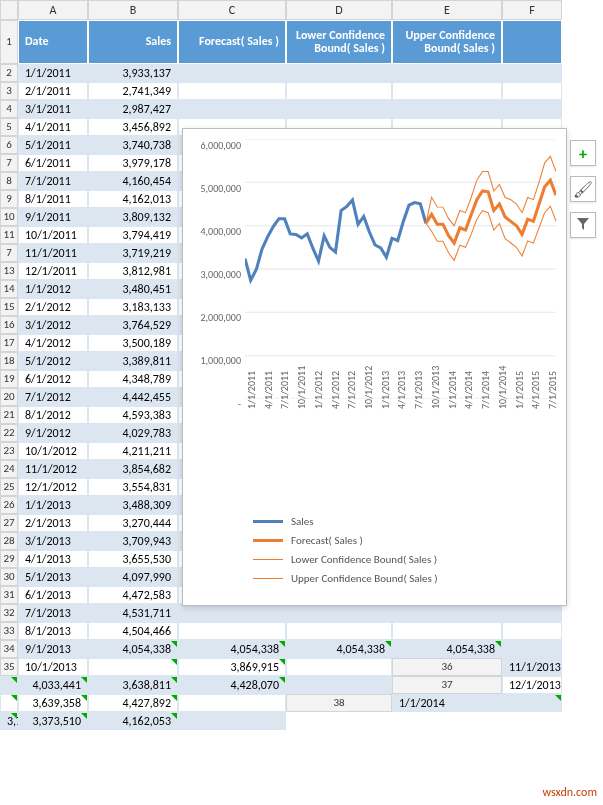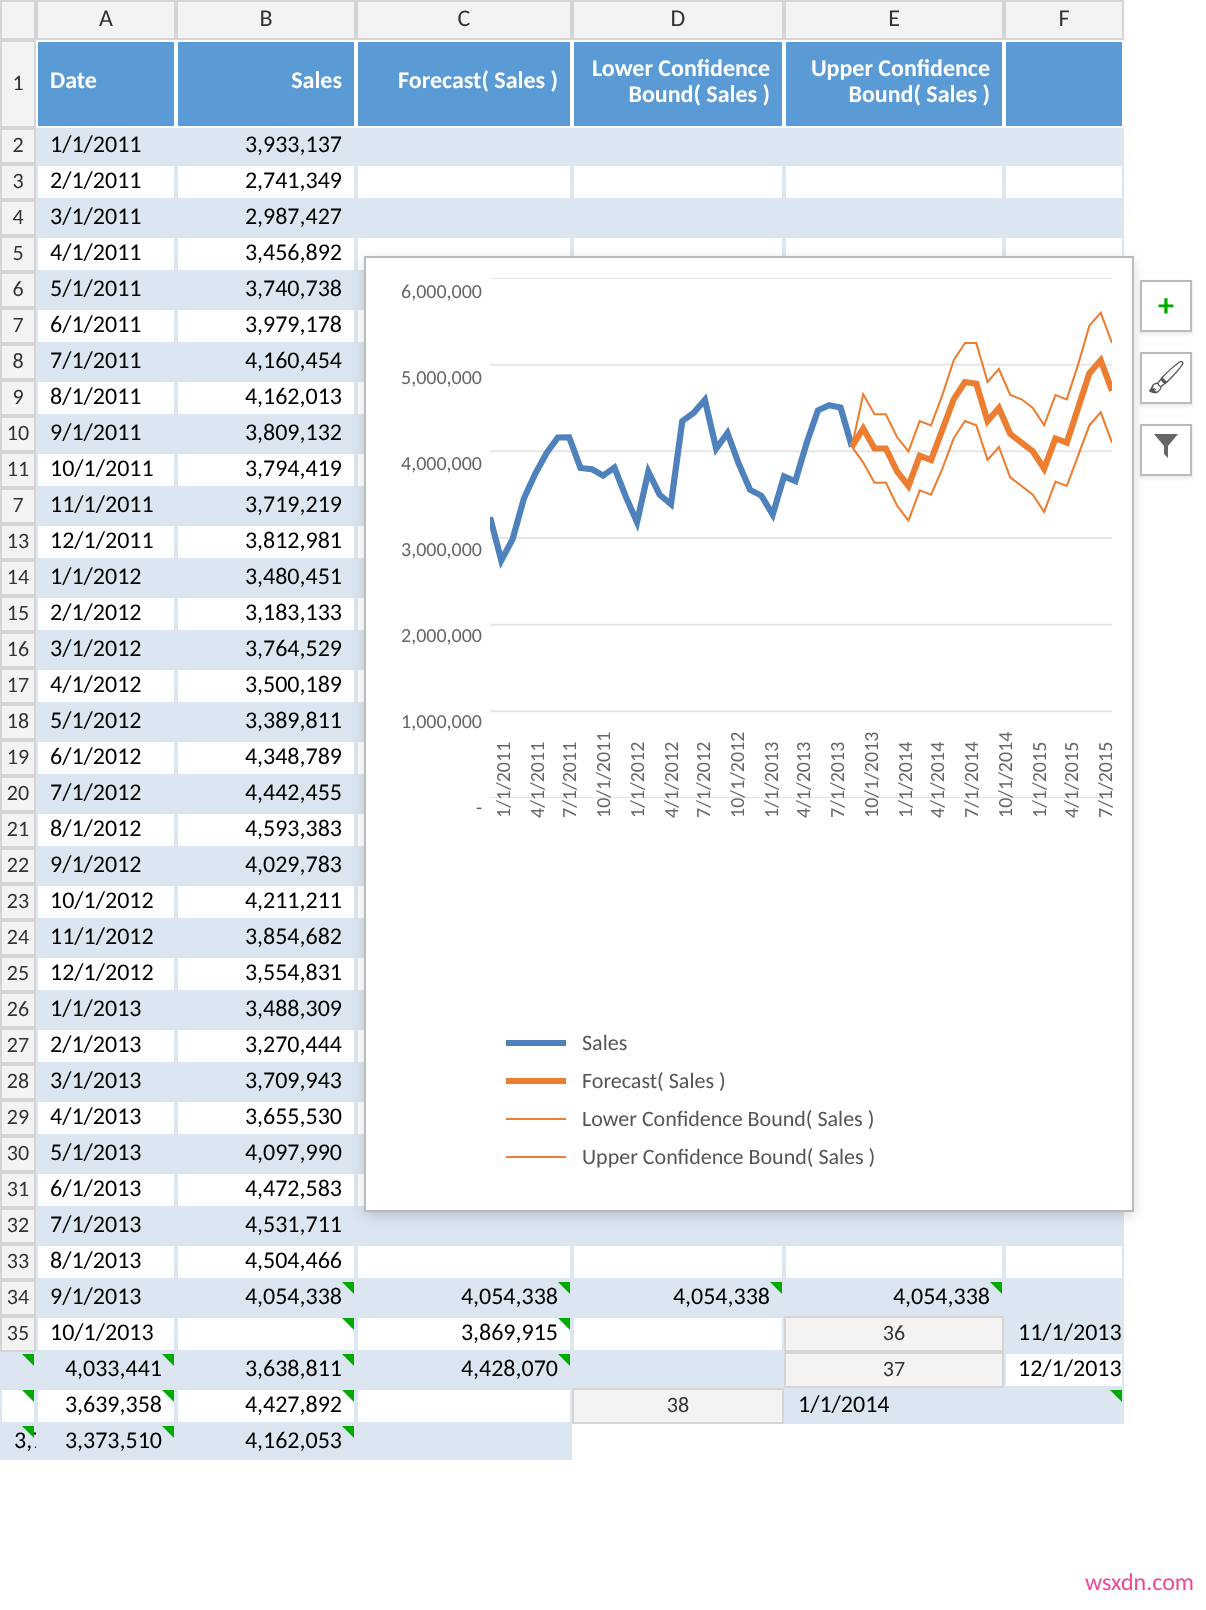--- a/index.html
+++ b/index.html
@@ -17,21 +17,21 @@
   .col-head { background: #f3f3f3; border: 1px solid #d4d4d4; text-align: center; font-size: 12px; color: #333; height: 20px; line-height: 18px; }
   .row-head { background: #f3f3f3; border: 1px solid #d4d4d4; text-align: center; font-size: 11px; color: #333; height: 18px; line-height: 16px; }
   .hdr-cell { background: #5b9bd5; color: #fff; font-weight: bold; border: 1px solid #fff; padding: 4px 6px; display: flex; align-items: center; justify-content: flex-start; text-align: left; height: 44px; font-size: 12px; line-height:1.1;}
   .hdr-cell.right { text-align: right; justify-content: flex-end; }
   .cell { border: 1px solid #dce6f1; padding: 0 6px; height: 18px; line-height: 16px; background: #fff; }
   .cell.alt { background: #dce6f1; }
   .cell.num { text-align: right; }
   .cell.date { text-align: left; }
   .cell.tri { position: relative; }
   .cell.tri::after { content:''; position:absolute; top:0; right:0; border:3px solid transparent; border-top-color:#0a0; border-right-color:#0a0; }
-  .watermark { position:absolute; bottom:6px; right:6px; font-size:12px; color:#ec4899; }
+  .watermark { position:absolute; bottom:6px; right:6px; font-size:12px; color:#c2410c; }
   .chart-wrap { position:absolute; left:182px; top:128px; width:385px; height:478px; background:#fff; border:1px solid #bbb; box-shadow:0 2px 6px rgba(0,0,0,.15); }
   .chart-tools { position:absolute; left:570px; top:140px; display:flex; flex-direction:column; gap:10px;}
   .tool-btn { width:26px; height:26px; border:1px solid #bbb; background:#fff; display:flex; align-items:center; justify-content:center; font-size:16px; color:#555; box-shadow:0 1px 2px rgba(0,0,0,.1);}
   .chart-body { position:relative; width:100%; height:100%; }
   .yaxis { position:absolute; left:4px; top:10px; font-size:10px; color:#666; display:flex; flex-direction:column; gap:30px; text-align:right; width:54px;}
   .yaxis span{display:block; text-align:right;}
   .plot { position:absolute; left:62px; top:10px; right:10px; height:260px; }
   .xaxis { position:absolute; left:62px; top:280px; right:10px; height:80px; display:flex; justify-content:space-between; }
   .xaxis span { transform:rotate(-90deg); font-size:10px; color:#666; white-space:nowrap; transform-origin: left top; width:10px;}
   .legend { position:absolute; left:70px; top:380px; right:10px; font-size:11px; color:#555;}

